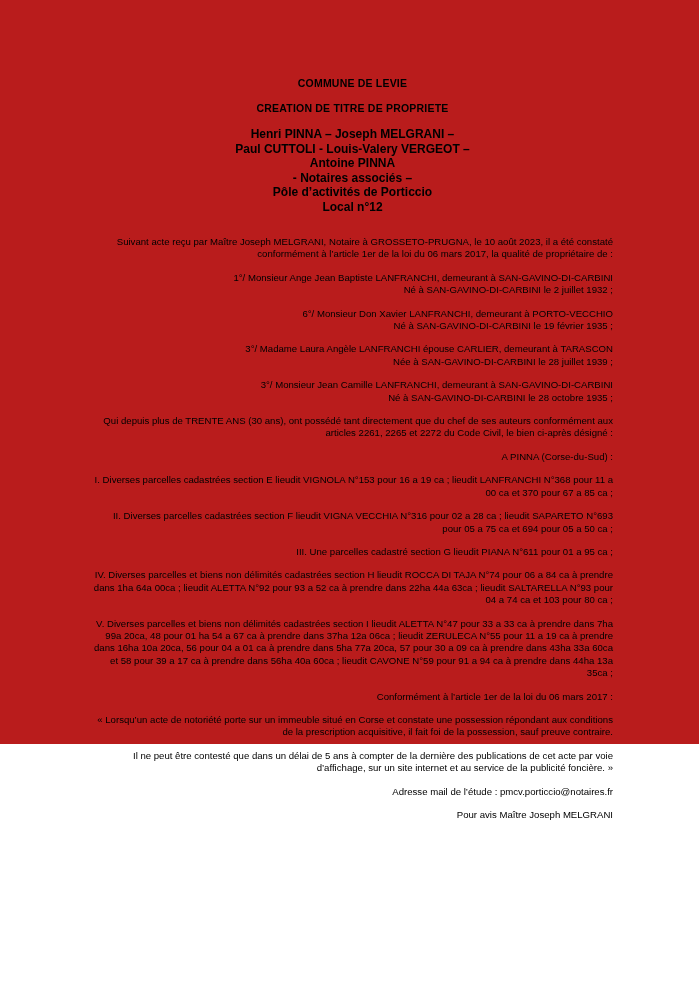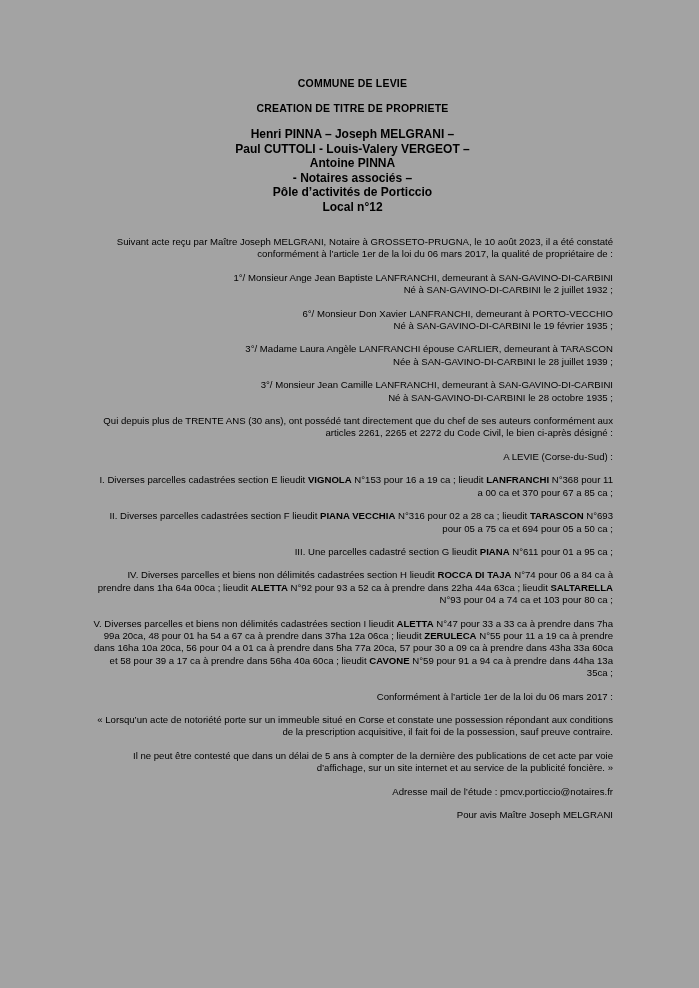--- a/index.html
+++ b/index.html
@@ -10,22 +10,22 @@
   body {
     width: 699px;
     height: 988px;
     font-family: "Liberation Sans", sans-serif;
     color: #000000;
     overflow: hidden;
   }
   .page {
     position: relative;
     width: 699px;
-    height: 988px;
-    background: #a3a3a3;
+    height: 744px;
+    background: #b91c1c;
     box-sizing: border-box;
     padding: 78px 86px 4px 92px;
   }
   .header-block {
     text-align: center;
     font-weight: bold;
     font-size: 10.5px;
     line-height: 1.0;
   }
   .hdr-line {
@@ -47,21 +47,21 @@
   .body-text {
     font-size: 9.6px;
     line-height: 12.4px;
     text-align: right;
   }
   .para {
     margin: 0 0 11px 0;
     font-size: 9.6px;
     line-height: 12.4px;
   }
-  .para b { font-weight: bold; }
+  .para b { font-weight: normal; }
 </style>
 </head>
 <body>
 
 <div class="page">
 
   <div class="header-block">
     <div class="hdr-line">COMMUNE DE LEVIE</div>
     <div class="gap-14"></div>
     <div class="hdr-line">CREATION DE TITRE DE PROPRIETE</div>
@@ -100,24 +100,24 @@
       <span>Née à SAN-GAVINO-DI-CARBINI le 28 juillet 1939 ;</span>
     </p>
 
     <p class="para">
       <span>3°/ Monsieur Jean Camille LANFRANCHI, demeurant à SAN-GAVINO-DI-CARBINI</span><br>
       <span>Né à SAN-GAVINO-DI-CARBINI le 28 octobre 1935 ;</span>
     </p>
 
     <p class="para">Qui depuis plus de TRENTE ANS (30 ans), ont possédé tant directement que du chef de ses auteurs conformément aux articles 2261, 2265 et 2272 du Code Civil, le bien ci-après désigné :</p>
 
-    <p class="para">A LEVIE (Corse-du-Sud) :</p>
+    <p class="para">A PINNA (Corse-du-Sud) :</p>
 
     <p class="para">I. Diverses parcelles cadastrées section E lieudit <b>VIGNOLA</b> N°153 pour 16 a 19 ca ; lieudit <b>LANFRANCHI</b> N°368 pour 11 a 00 ca et 370 pour 67 a 85 ca ;</p>
-    <p class="para">II. Diverses parcelles cadastrées section F lieudit <b>PIANA VECCHIA</b> N°316 pour 02 a 28 ca ; lieudit <b>TARASCON</b> N°693 pour 05 a 75 ca et 694 pour 05 a 50 ca ;</p>
+    <p class="para">II. Diverses parcelles cadastrées section F lieudit <b>VIGNA VECCHIA</b> N°316 pour 02 a 28 ca ; lieudit <b>SAPARETO</b> N°693 pour 05 a 75 ca et 694 pour 05 a 50 ca ;</p>
     <p class="para">III. Une parcelles cadastré section G lieudit <b>PIANA</b> N°611 pour 01 a 95 ca ;</p>
     <p class="para">IV. Diverses parcelles et biens non délimités cadastrées section H lieudit <b>ROCCA DI TAJA</b> N°74 pour 06 a 84 ca à prendre dans 1ha 64a 00ca ; lieudit <b>ALETTA</b> N°92 pour 93 a 52 ca à prendre dans 22ha 44a 63ca ; lieudit <b>SALTARELLA</b> N°93 pour 04 a 74 ca et 103 pour 80 ca ;</p>
     <p class="para">V. Diverses parcelles et biens non délimités cadastrées section I lieudit <b>ALETTA</b> N°47 pour 33 a 33 ca à prendre dans 7ha 99a 20ca, 48 pour 01 ha 54 a 67 ca à prendre dans 37ha 12a 06ca ; lieudit <b>ZERULECA</b> N°55 pour 11 a 19 ca à prendre dans 16ha 10a 20ca, 56 pour 04 a 01 ca à prendre dans 5ha 77a 20ca, 57 pour 30 a 09 ca à prendre dans 43ha 33a 60ca et 58 pour 39 a 17 ca à prendre dans 56ha 40a 60ca ; lieudit <b>CAVONE</b> N°59 pour 91 a 94 ca à prendre dans 44ha 13a 35ca ;</p>
 
     <p class="para">Conformément à l’article 1er de la loi du 06 mars 2017 :</p>
 
     <p class="para">« Lorsqu’un acte de notoriété porte sur un immeuble situé en Corse et constate une possession répondant aux conditions de la prescription acquisitive, il fait foi de la possession, sauf preuve contraire.</p>
 
     <p class="para">Il ne peut être contesté que dans un délai de 5 ans à compter de la dernière des publications de cet acte par voie d’affichage, sur un site internet et au service de la publicité foncière. »</p>
 

